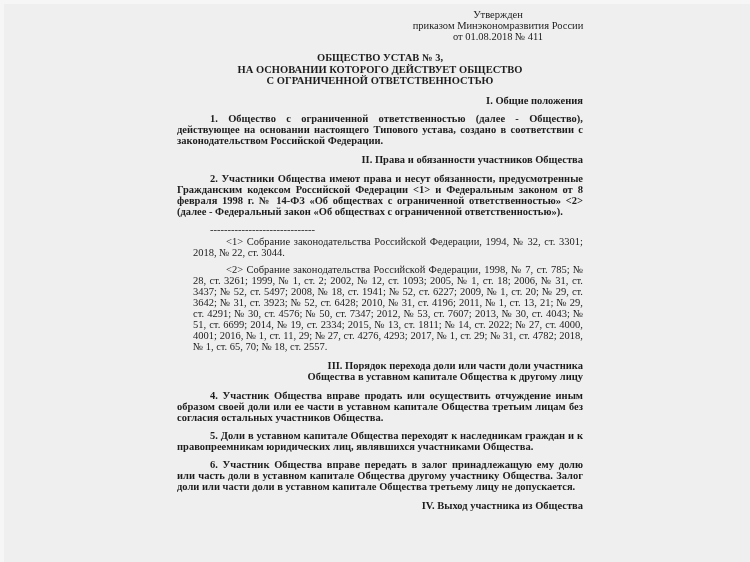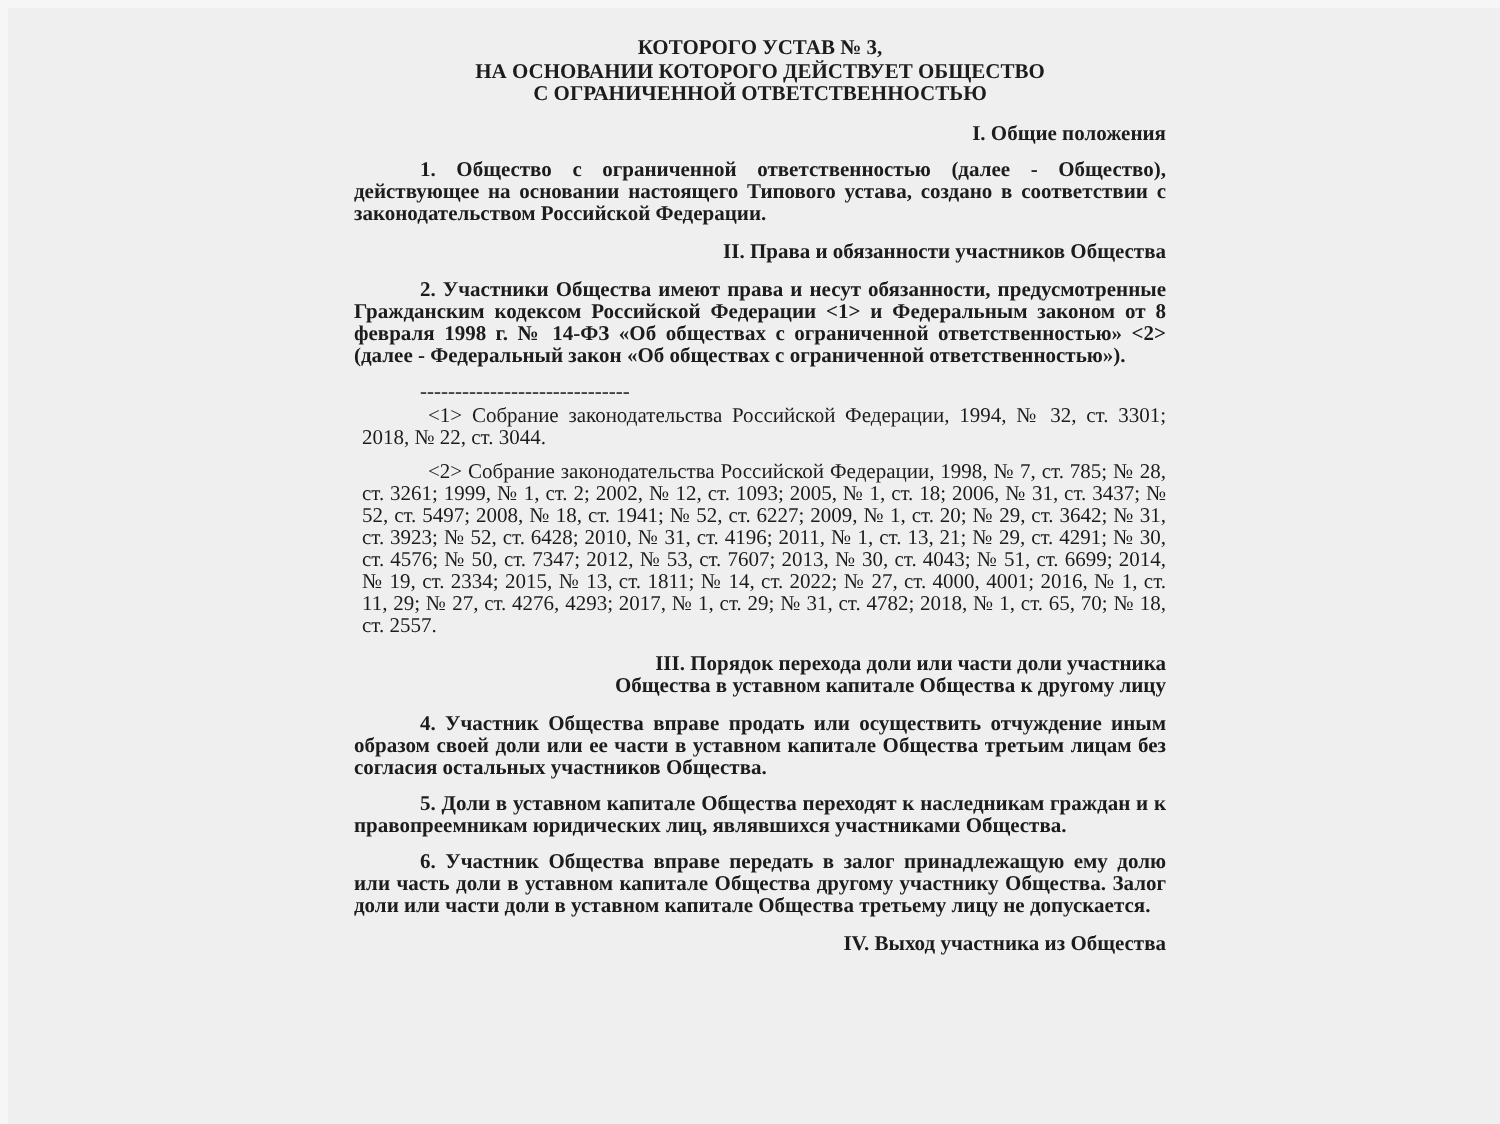--- a/index.html
+++ b/index.html
@@ -43,33 +43,38 @@
     text-align: justify;
     text-indent: 33px;
     font-weight: bold;
   }
   .footnote-divider {
     margin: 6px 0 1px 33px;
     letter-spacing: 0;
     white-space: nowrap;
   }
   p.footnote {
-    margin: 0 0 6px 4px;
+    margin: 0 0 6px 16px;
     text-align: justify;
     text-indent: 33px;
   }
 </style>
 </head>
 <body>
 
 <div class="content">
 
+  <div class="approval">
+    <div>Утвержден</div>
+    <div>приказом Минэкономразвития России</div>
+    <div>от 01.08.2018 № 411</div>
+  </div>
 
   <div class="doc-title">
-    <div>КОТОРОГО УСТАВ № 3,</div>
+    <div>ОБЩЕСТВО УСТАВ № 3,</div>
     <div>НА ОСНОВАНИИ КОТОРОГО ДЕЙСТВУЕТ ОБЩЕСТВО</div>
     <div>С ОГРАНИЧЕННОЙ ОТВЕТСТВЕННОСТЬЮ</div>
   </div>
 
   <div class="section-heading">
     <div>I. Общие положения</div>
   </div>
   <p class="body-par">1. Общество с ограниченной ответственностью (далее - Общество), действующее на основании настоящего Типового устава, создано в соответствии с законодательством Российской Федерации.</p>
 
   <div class="section-heading">

